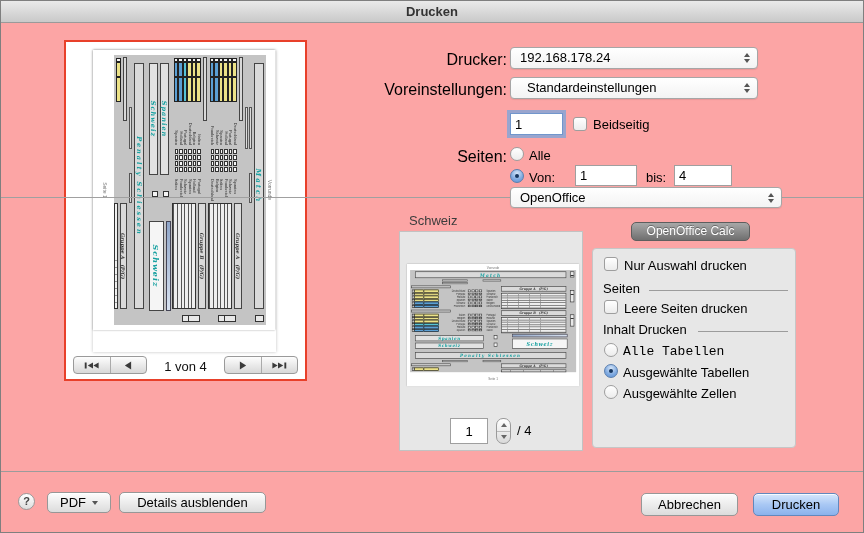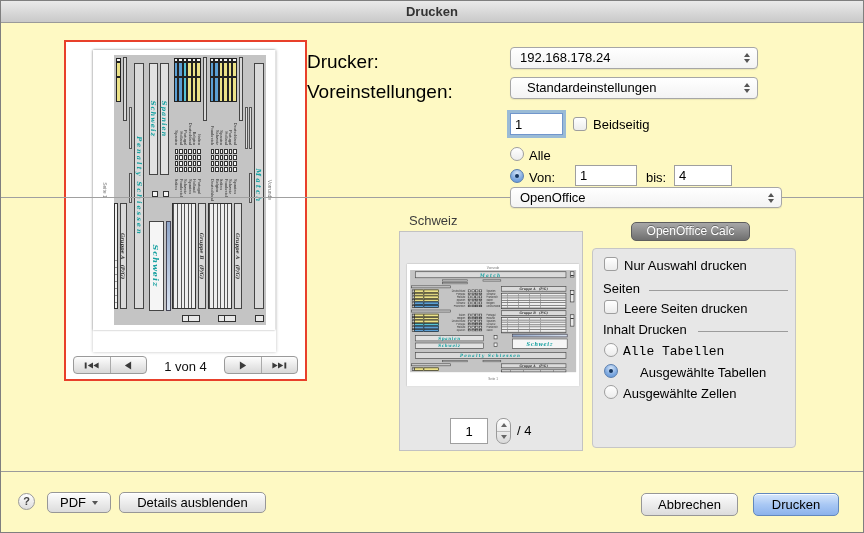--- a/index.html
+++ b/index.html
@@ -1,30 +1,30 @@
 <!DOCTYPE html>
 <html><head>
 <meta charset="utf-8">
 <style>
   * { margin:0; padding:0; box-sizing:border-box; }
   html,body { background:#555; }
   body { font-family:"Liberation Sans", sans-serif; }
   .window {
     position:relative; width:864px; height:533px;
-    background:#fef9c3; border:1px solid #7f7f7f; overflow:hidden;
+    background:#fca5a5; border:1px solid #7f7f7f; overflow:hidden;
   }
   .titlebar {
     position:absolute; left:0; top:0; right:0; height:22px;
     background:linear-gradient(#eaeaea,#c9c9c9);
     border-bottom:1px solid #9a9a9a;
     text-align:center; font-size:13px; font-weight:600; color:#333; line-height:21px;
   }
   .abs { position:absolute; }
   .lbl { font-size:13px; color:#000; }
-  .r-label { position:absolute; left:306px; width:200px; text-align:left; font-size:19px; color:#000; }
+  .r-label { position:absolute; left:306px; width:200px; text-align:right; font-size:16px; color:#000; }
 
   
   .popup {
     position:absolute; height:22px; background:linear-gradient(#ffffff,#f3f3f3);
     border:1px solid #a6a6a6; border-radius:4px;
     font-size:13px; color:#000; line-height:20px; padding-left:9px;
     box-shadow:0 1px 1px rgba(0,0,0,.08); z-index:2;
   }
   .updown { position:absolute; right:7px; top:50%; transform:translateY(-50%);
     display:flex; flex-direction:column; align-items:center; gap:2px; }
@@ -484,20 +484,21 @@
     <span class="updown">
         <span class="tri-up"></span>
         <span class="tri-down"></span>
       </span>
   </div>
 
   <input class="field focused" style="left: 509px; top: 112px; width: 53px; height: 22px;" value="1">
   <span class="checkbox" style="left:572px; top:116px;"></span>
   <div class="lbl abs" style="left:592px; top:116px;">Beidseitig</div>
 
+  <div class="r-label" style="top:147px;">Seiten:</div>
   <span class="radio" style="left:509px; top:146px;"></span>
   <div class="lbl abs" style="left:528px; top:147px;">Alle</div>
   <span class="radio selected" style="left:509px; top:168px;"></span>
   <div class="lbl abs" style="left:528px; top:169px;">Von:</div>
   <input class="field" style="left: 574px; top: 164px; width: 62px; height: 21px;" value="1">
   <div class="lbl abs" style="left:645px; top:169px;">bis:</div>
   <input class="field" style="left: 673px; top: 164px; width: 58px; height: 21px;" value="4">
 
   <div class="sep" style="top:196px;"></div>
   <div class="popup" style="left:509px; top:186px; width:272px; height:21px; line-height:19px;">
@@ -774,21 +775,21 @@
 
   <span class="checkbox" style="left:603px; top:299px;"></span>
   <div class="lbl abs" style="left:623px; top:300px;">Leere Seiten drucken</div>
 
   <div class="lbl abs" style="left:602px; top:321px;">Inhalt Drucken</div>
   <div class="sec-line" style="left:697px; top:330px; width:90px;"></div>
 
   <span class="radio" style="left:603px; top:342px;"></span>
   <div class="lbl abs" style="left:622px; top:343px;font-family:Liberation Mono, monospace;">Alle Tabellen</div>
   <span class="radio selected" style="left:603px; top:363px;"></span>
-  <div class="lbl abs" style="left:622px; top:364px;margin-left:17px;">Ausgewählte Tabellen</div>
+  <div class="lbl abs" style="left:622px; top:364px;">Ausgewählte Tabellen</div>
   <span class="radio" style="left:603px; top:384px;"></span>
   <div class="lbl abs" style="left:622px; top:385px;">Ausgewählte Zellen</div>
 
   <div class="sep" style="top:470px; background:#9b9b9b;"></div>
 
   <div class="help-btn" style="left:17px; top:492px;">
     <span>?</span>
   </div>
   <div class="btn" style="left:46px; top:491px; width:64px; height:21px; gap:6px;">
     <span>PDF</span>

